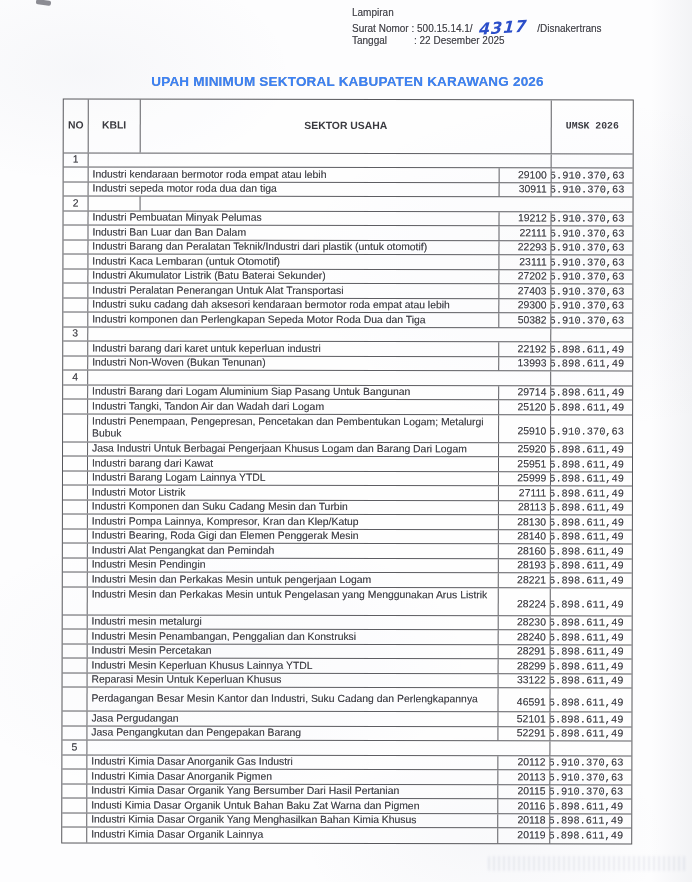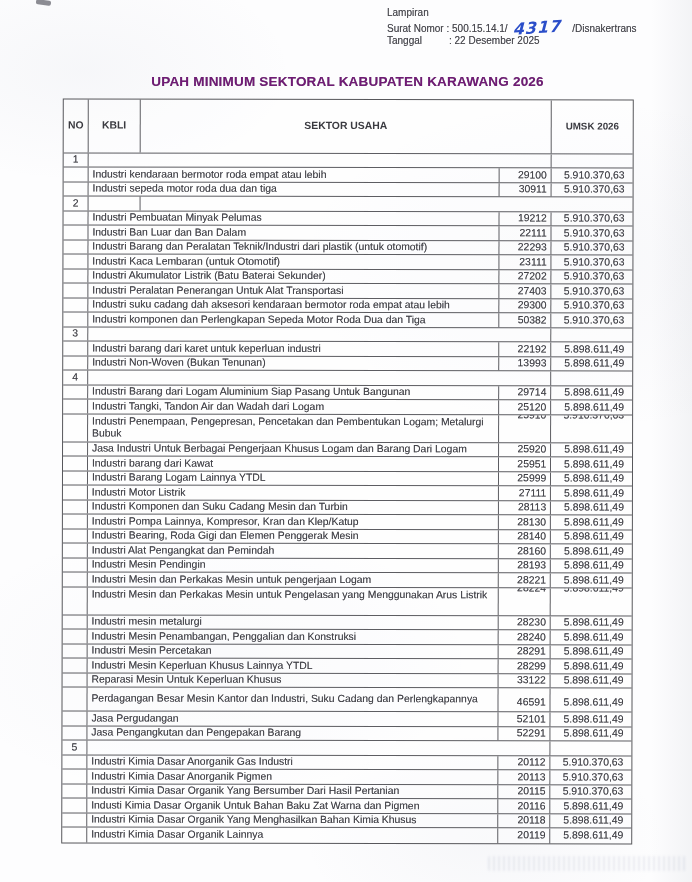--- a/index.html
+++ b/index.html
@@ -23,65 +23,65 @@
     position:absolute;left:36px;top:0;width:15px;height:5px;
     background:#676770;border-radius:2px;transform:rotate(7deg);opacity:.75;
   }
   .faint-watermark{
     position:absolute;left:488px;top:856px;width:198px;height:15px;
     background:repeating-linear-gradient(90deg, rgba(130,142,170,0.38) 0 2px, transparent 2px 5px);
     filter:blur(1px);opacity:.4;border-radius:2px;
   }
   
   .letterhead{
-    position:absolute;left:387px;top:7px;font-size:10px;line-height:12.5px;color:#46464c;
+    position:absolute;left:352px;top:7px;font-size:10px;line-height:12.5px;color:#46464c;
   }
   .lh-row{display:flex;align-items:baseline;white-space:nowrap;}
   .lh-label{display:inline-block;width:62px;}
   .handwritten{
     display:inline-block;
     font-family:"DejaVu Sans", sans-serif;
     font-style:italic;font-weight:bold;
     font-size:16px;line-height:14px;color:#2b4ec9;
     transform:rotate(-4deg) skewX(-8deg);
     margin:0 10px 0 6px;position:relative;top:1px;
     letter-spacing:1px;
   }
   
   .doc-title{
     position:absolute;left:62px;top:74px;width:571px;
-    text-align:center;font-weight:bold;font-size:13.5px;letter-spacing:.2px;color:#701a75;
+    text-align:center;font-weight:bold;font-size:13.5px;letter-spacing:.2px;color:#3b82f6;
   }
   
   .wage-table{
     position:absolute;left:62px;top:99px;width:571px;
     border:1.5px solid #57575b;
     box-sizing:border-box;
     transform:rotate(0.12deg);
     background:rgba(255,255,255,0.35);
   }
   .t-row{display:flex;border-bottom:1px solid #5d5d62;box-sizing:border-box;}
   .t-row:last-child{border-bottom:none;}
   .t-cell{
     box-sizing:border-box;border-right:1px solid #5d5d62;
     font-size:10.4px;line-height:12.5px;color:#414147;
     display:flex;align-items:center;overflow:hidden;
   }
-  .t-cell:last-child{border-right:none;}
+  .t-cell:last-child{border-right:none;font-family:Liberation Mono, monospace;}
   .c-no{width:25px;justify-content:center;}
   .c-label{width:413px;padding:0 3px 0 4px;}
   .c-kbli{width:52px;justify-content:flex-end;padding-right:4px;}
   .c-umsk{width:81px;justify-content:flex-end;padding-right:8px;}
   .t-header{height:53.5px;}
   .t-header .t-cell{font-weight:bold;justify-content:center;color:#3a3a40;padding:8px;}
   .t-header .c-umsk{font-size:9.8px;}
   .row-normal{height:14.5px;}
   .row-tall2{height:28px;}
   .row-tall2 .c-label{align-items:flex-start;padding-top:1px;}
-  .row-tall2 .c-kbli,.row-tall2 .c-umsk{align-items:flex-end;padding-bottom:20px;}
+  .row-tall2 .c-kbli,.row-tall2 .c-umsk{align-items:flex-end;padding-bottom:4px;}
   .row-tallsep{height:24px;}
   .row-tallsep .c-kbli,.row-tallsep .c-umsk{align-items:flex-end;padding-bottom:3px;}
   .row-section .c-label{font-weight:bold;color:#38383e;margin-top:32px;}
   .text-blur{text-shadow:0 0 .5px rgba(60,60,70,.55);}
 </style>
 </head>
 <body>
 
 <div class="paper-noise"></div>
 <div class="scan-mark-topleft"></div>

